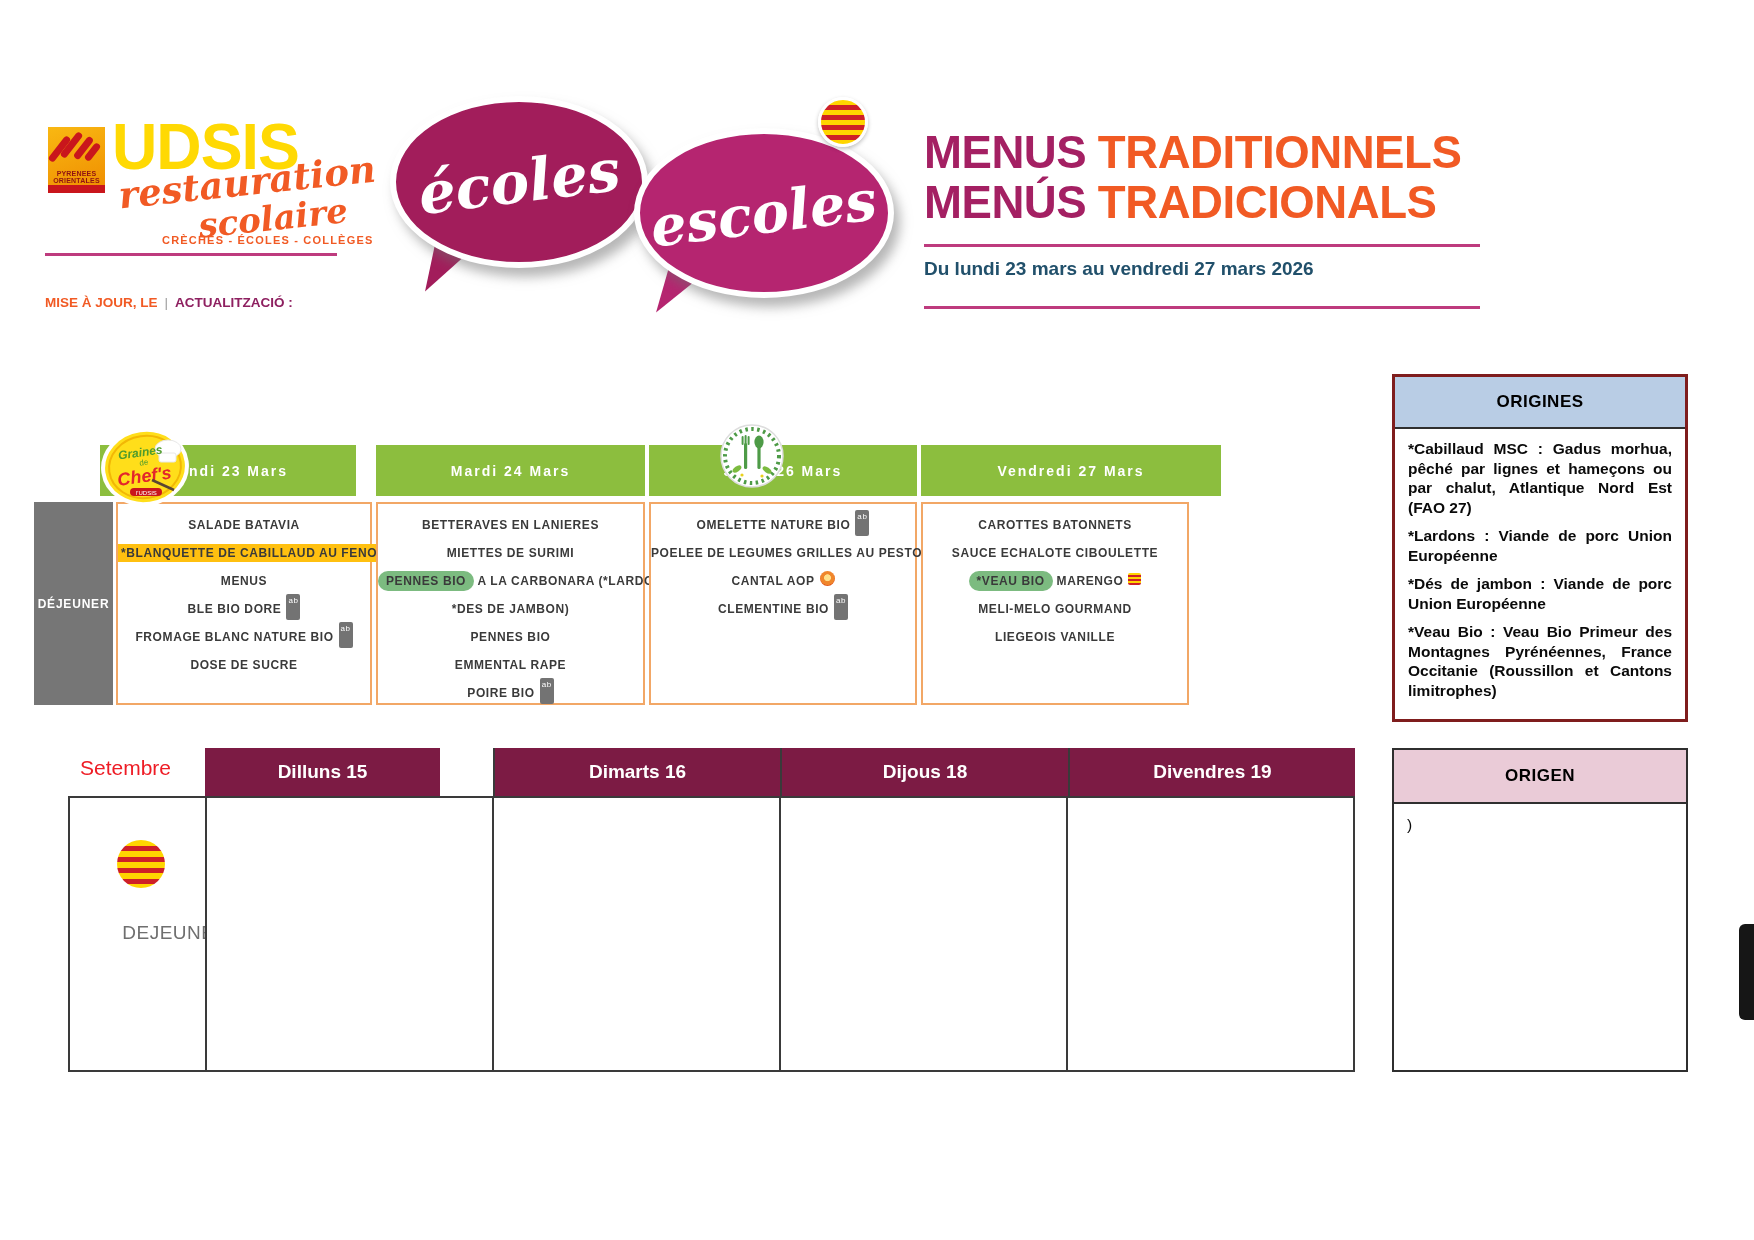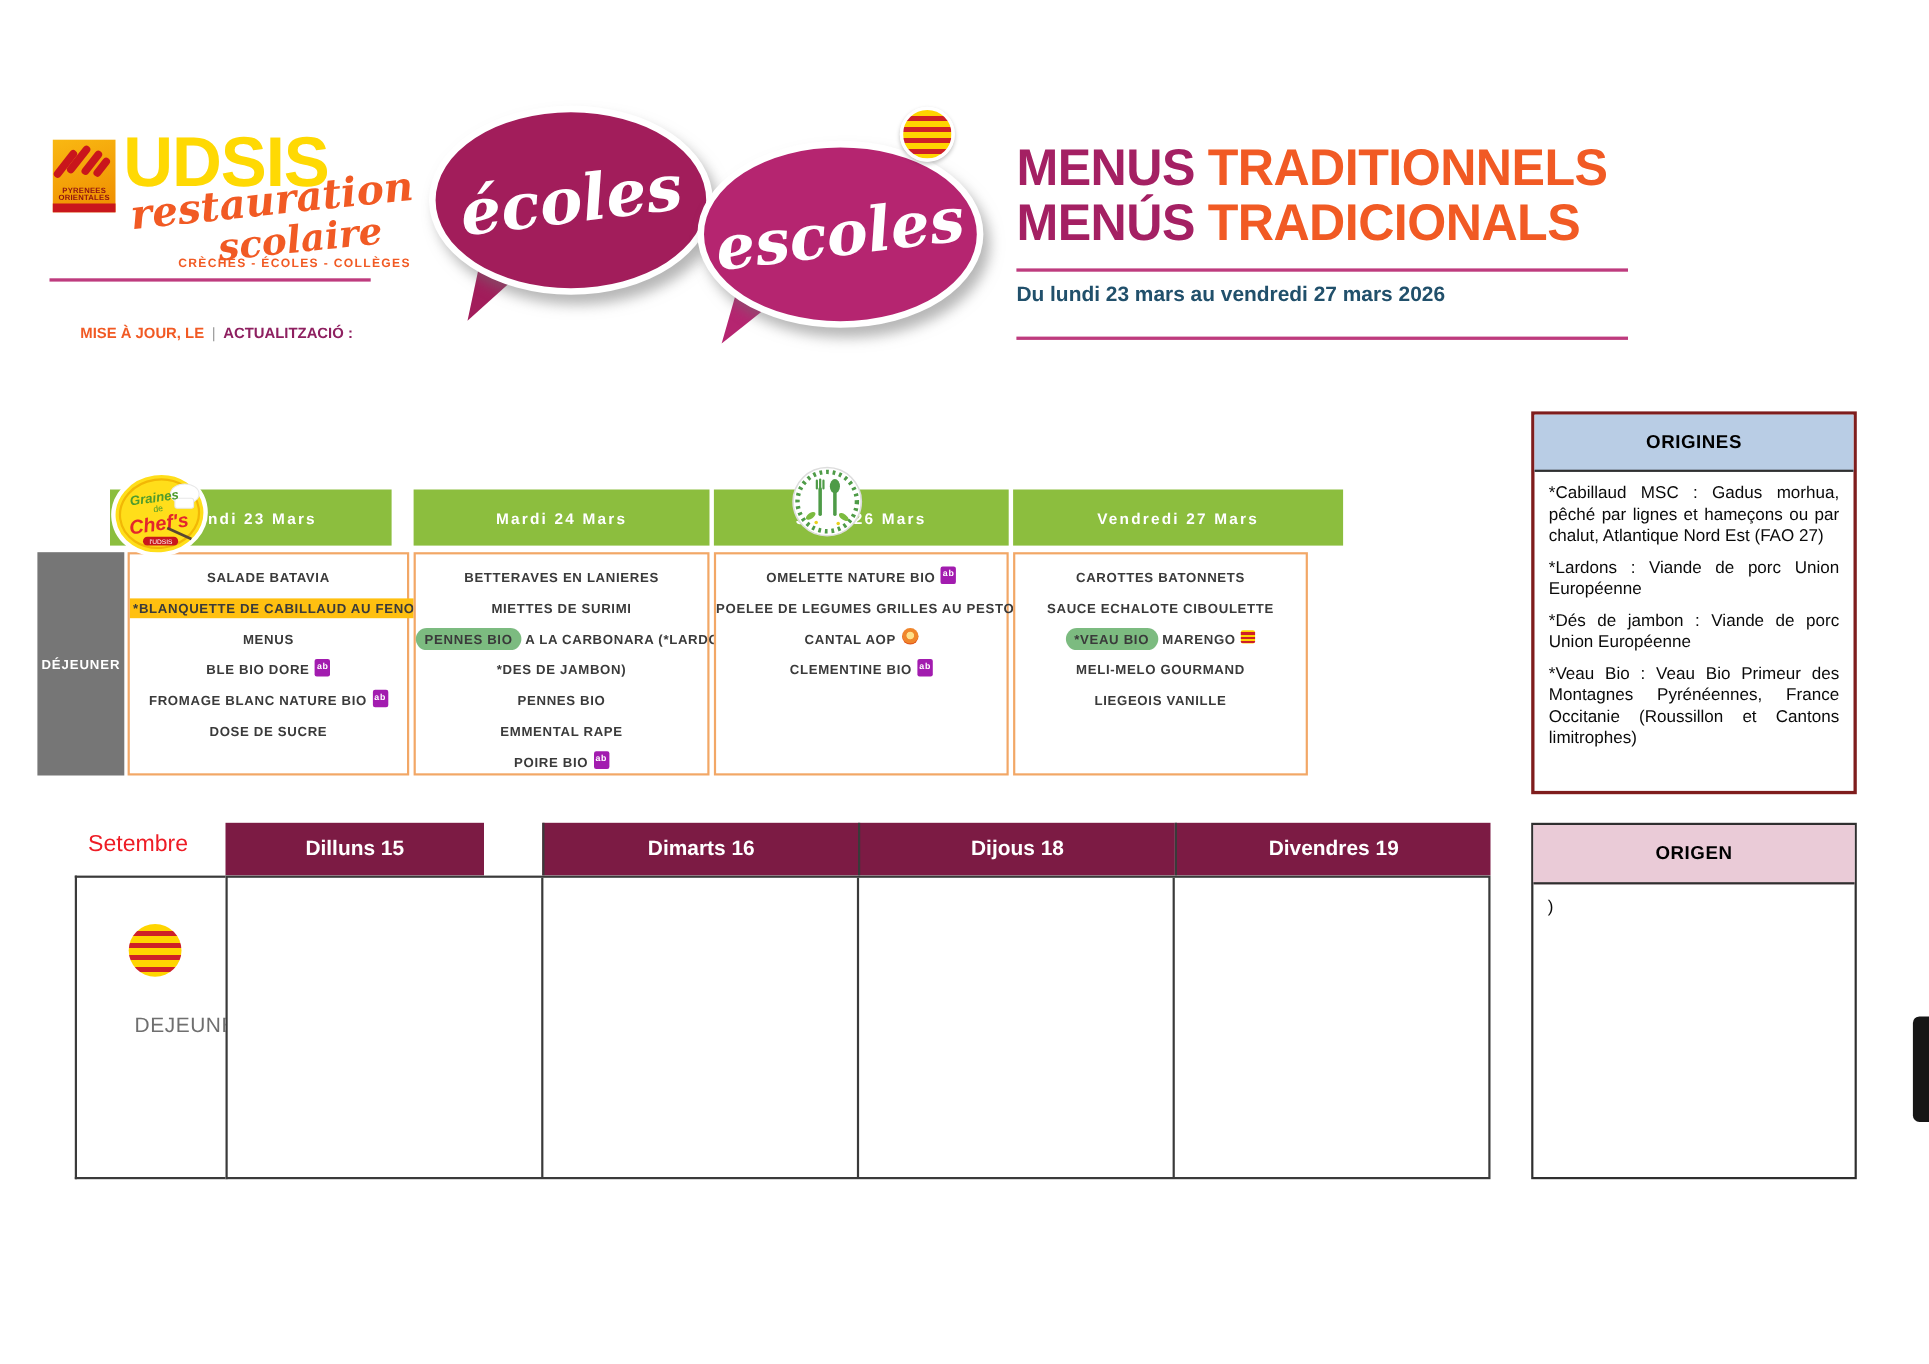--- a/index.html
+++ b/index.html
@@ -15,21 +15,21 @@
                font-weight:bold;color:#8F1212;line-height:7px;letter-spacing:.2px;}
   .logo-strip{position:absolute;left:0;bottom:0;width:100%;height:8px;background:#C9161C;}
   .brand{position:absolute;left:112px;top:110px;font-size:64px;font-weight:bold;color:#FFD903;
          letter-spacing:-1px;transform:scaleX(.98);transform-origin:left;}
   .script-line{position:absolute;font-family:"DejaVu Serif",serif;font-style:italic;font-weight:bold;color:#F15A24;white-space:nowrap;}
   .script1{left:118px;top:160px;font-size:37px;transform:rotate(-6deg);}
   .script2{left:198px;top:198px;font-size:34px;transform:rotate(-6deg);}
   .tagline{position:absolute;left:162px;top:234px;font-size:11px;font-weight:bold;color:#F15A24;letter-spacing:1.2px;}
   .logo-rule{position:absolute;left:45px;top:253px;width:292px;height:3px;background:#BE3B7E;}
   .update{position:absolute;left:45px;top:295px;font-size:13.5px;font-weight:bold;white-space:nowrap;}
-  .u-fr{color:#F15A24;margin-left:28px;} .u-sep{color:#9a9a9a;padding:0 7px;font-weight:normal;} .u-ca{color:#8E2060;}
+  .u-fr{color:#F15A24;} .u-sep{color:#9a9a9a;padding:0 7px;font-weight:normal;} .u-ca{color:#8E2060;}
 
   
   .bubble{position:absolute;border-radius:50%;border:6px solid #fff;display:flex;align-items:center;
           justify-content:center;filter:drop-shadow(6px 9px 6px rgba(110,110,110,.5));}
   .bubble-fr{left:390px;top:96px;width:246px;height:160px;background:#A21D5B;z-index:2;}
   .bubble-ca{left:634px;top:128px;width:248px;height:158px;background:#B52570;z-index:3;}
   .bubble-text{font-family:"DejaVu Serif",serif;font-style:italic;font-weight:bold;color:#fff;white-space:nowrap;}
   .bt-fr{font-size:58px;transform:rotate(-7deg);}
   .bt-ca{font-size:56px;transform:rotate(-7deg);}
   .tail-fr{position:absolute;left:430px;top:244px;width:0;height:0;border-top:52px solid #A21D5B;
@@ -56,35 +56,35 @@
   .meal-box{position:absolute;left:34px;top:502px;width:79px;height:203px;background:#767676;color:#fff;
             font-weight:bold;font-size:12px;letter-spacing:.8px;display:flex;align-items:center;justify-content:center;}
   .day-cell{position:absolute;top:502px;height:203px;background:#fff;border:2px solid #F2A766;
             box-sizing:border-box;padding-top:7px;}
   .dc0{left:116px;width:256px;} .dc1{left:376px;width:269px;} .dc2{left:649px;width:268px;} .dc3{left:921px;width:268px;}
   .menu-item{height:28px;line-height:28px;text-align:center;font-size:12px;font-weight:bold;color:#3A3A3A;
              letter-spacing:.6px;white-space:nowrap;overflow:visible;}
   .hl-yellow{background:#FFC010;padding:2px 3px;}
   .pill-green{background:#7CBB80;border-radius:11px;padding:3px 8px;}
   .mi-icon{display:inline-block;vertical-align:middle;margin-left:5px;margin-top:-6px;}
-  .icon-bio{width:14px;height:16px;background:#a21caf;border-radius:2px;color:#fff;font-size:8px;
-            font-weight:bold;line-height:13px;text-align:center;}
+  .icon-bio{width:14px;height:26px;background:#737373;border-radius:2px;color:#fff;font-size:8px;
+            font-weight:normal;line-height:13px;text-align:center;}
   .icon-aop{width:15px;height:15px;border-radius:50%;
             background:radial-gradient(circle at 50% 45%,#FFE08A 0 28%,#F0862B 34% 62%,#E25A1C 66% 100%);}
   .icon-flag{width:13px;height:12px;border-radius:2px;
              background:repeating-linear-gradient(180deg,#FFD500 0 2px,#CE2027 2px 4px);}
   .badge-graines{position:absolute;left:100px;top:424px;width:92px;height:84px;z-index:5;}
   .badge-veg{position:absolute;left:719px;top:421px;width:66px;height:70px;z-index:5;}
 
   
   .obox{position:absolute;left:1392px;top:374px;width:296px;height:348px;border:3px solid #7f1d1d;
         box-sizing:border-box;background:#fff;}
   .obox-head{height:50px;background:#B9CDE5;border-bottom:2px solid #2F2F2F;display:flex;align-items:center;
              justify-content:center;font-size:17px;font-weight:bold;color:#000;letter-spacing:.5px;}
-  .obox-body{padding:10px 13px 0 13px;}
+  .obox-body{padding:10px 13px 0 13px;font-weight:bold;}
   .obox-body p{margin:0 0 9px 0;font-size:15.5px;line-height:19.5px;color:#0A0A0A;text-align:justify;}
 
   
   .month{position:absolute;left:80px;top:756px;font-size:21px;font-weight:normal;color:#EE1C25;}
   .b-head{position:absolute;top:748px;height:48px;background:#7C1B44;color:#fff;font-size:19px;font-weight:bold;
           display:flex;align-items:center;justify-content:center;box-sizing:border-box;transform-origin:center;}
   .bh0{left:205px;width:235px;} .bh1{left:493px;width:287px;border-left:2px solid #3A3A3A;}
   .bh2{left:780px;width:288px;border-left:2px solid #3A3A3A;} .bh3{left:1068px;width:287px;border-left:2px solid #3A3A3A;}
   .b-body{position:absolute;left:205px;top:796px;width:1150px;height:276px;border:2px solid #3A3A3A;
           box-sizing:border-box;display:flex;background:#fff;}

